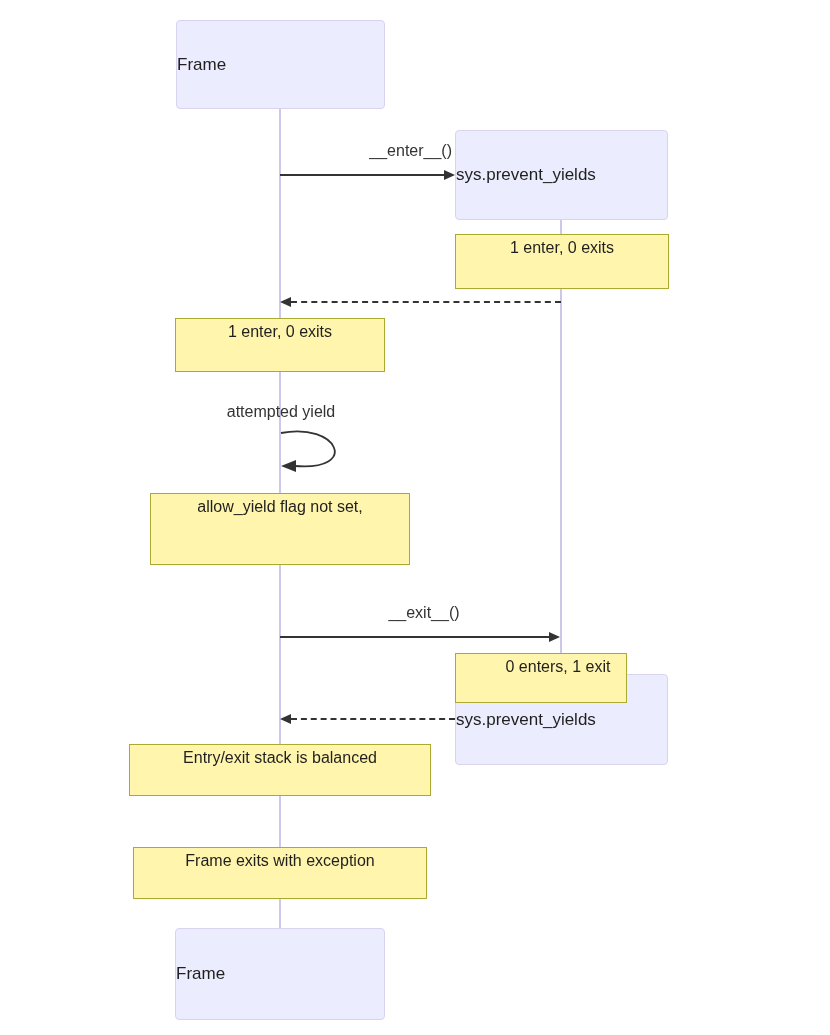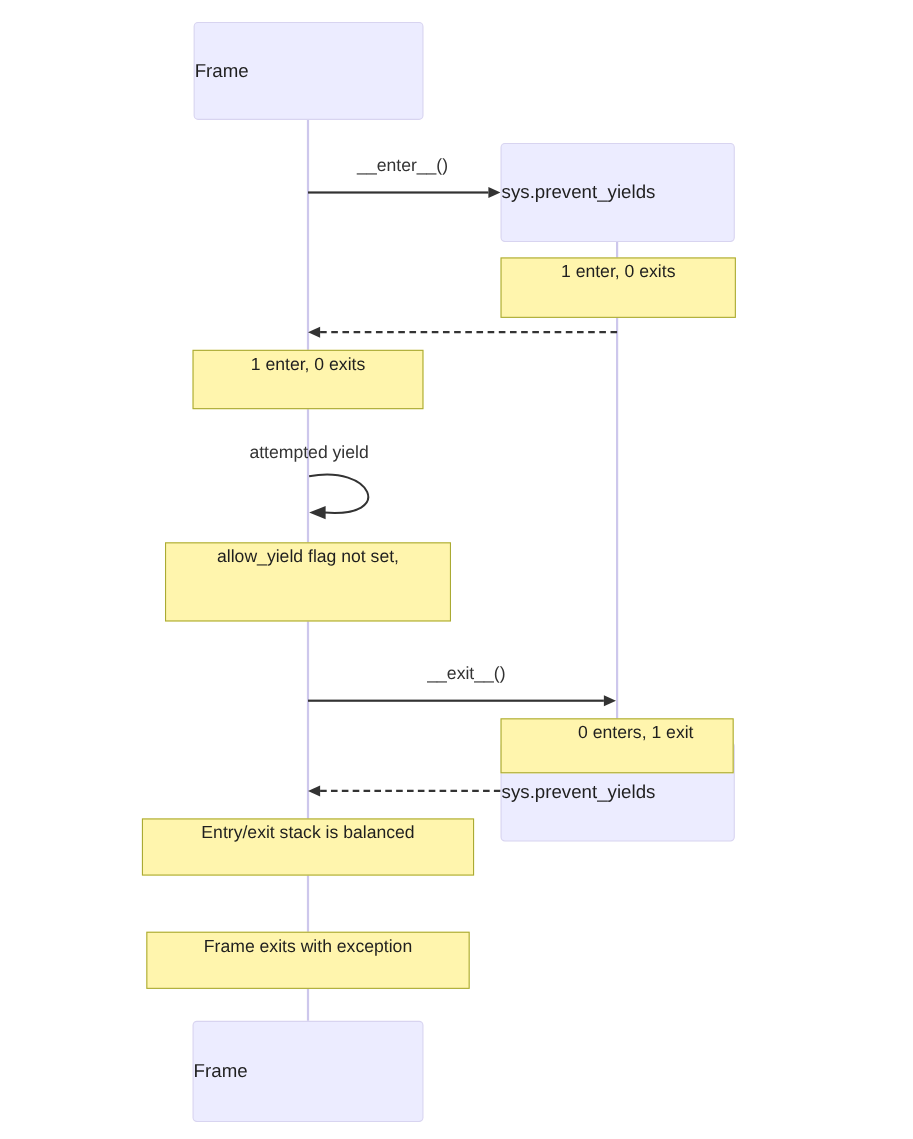--- a/index.html
+++ b/index.html
@@ -90,21 +90,21 @@
   <div class="lifeline" style="left:279px; top:109px; height:819px;"></div>
   <div class="lifeline" style="left:560px; top:220px; height:454px;"></div>
 
   <div class="actor-box" style="left:176px; top:20px; width:209px; height:89px;">
     <span>Frame</span>
   </div>
   <div class="actor-box" style="left:455px; top:130px; width:213px; height:90px;">
     <span>sys.prevent_yields</span>
   </div>
 
-  <div class="msg-label" style="left:280px; top:142px; width:172px;">__enter__()</div>
+  <div class="msg-label" style="left:280px; top:142px; width:172px;text-align:right;">__enter__()</div>
   <div class="msg-line" style="left:280px; top:174px; width:164px;"></div>
   <div class="arrowhead right" style="left:444px; top:170px;"></div>
 
   <div class="note" style="left:455px; top:234px; width:214px; height:55px;">
     <span>1 enter, 0 exits</span>
   </div>
 
   <div class="msg-line dashed" style="left:291px; top:301px; width:270px;"></div>
   <div class="arrowhead left" style="left:280px; top:297px;"></div>
 
@@ -123,21 +123,21 @@
   </div>
 
   <div class="msg-label" style="left:280px; top:604px; width:288px;">__exit__()</div>
   <div class="msg-line" style="left:280px; top:636px; width:269px;"></div>
   <div class="arrowhead right" style="left:549px; top:632px;"></div>
 
   <div class="actor-box" style="left:455px; top:674px; width:213px; height:91px;">
     <span>sys.prevent_yields</span>
   </div>
 
-  <div class="note" style="left:455px; top:653px; width:212px; height:50px;padding-left:34px;">
+  <div class="note" style="left:455px; top:653px; width:172px; height:50px;padding-left:34px;">
     <span>0 enters, 1 exit</span>
   </div>
 
   <div class="msg-line dashed" style="left:291px; top:718px; width:164px;"></div>
   <div class="arrowhead left" style="left:280px; top:714px;"></div>
 
   <div class="note" style="left:129px; top:744px; width:302px; height:52px;">
     <span>Entry/exit stack is balanced</span>
   </div>
 

